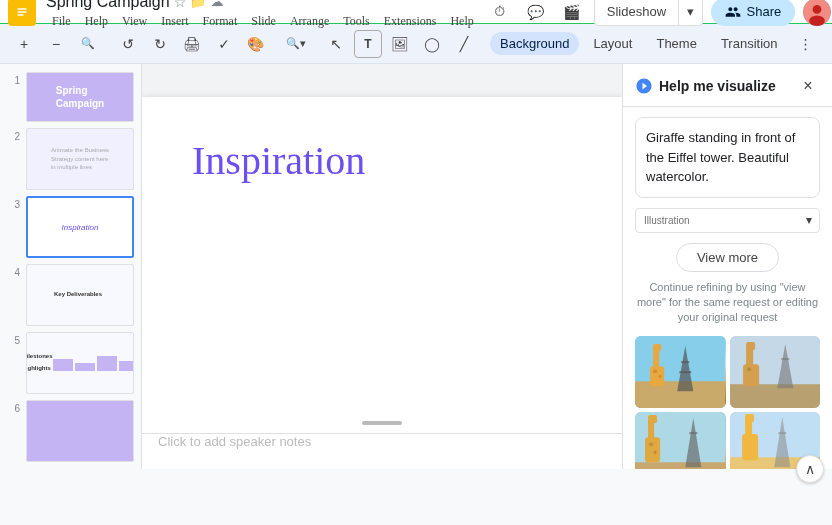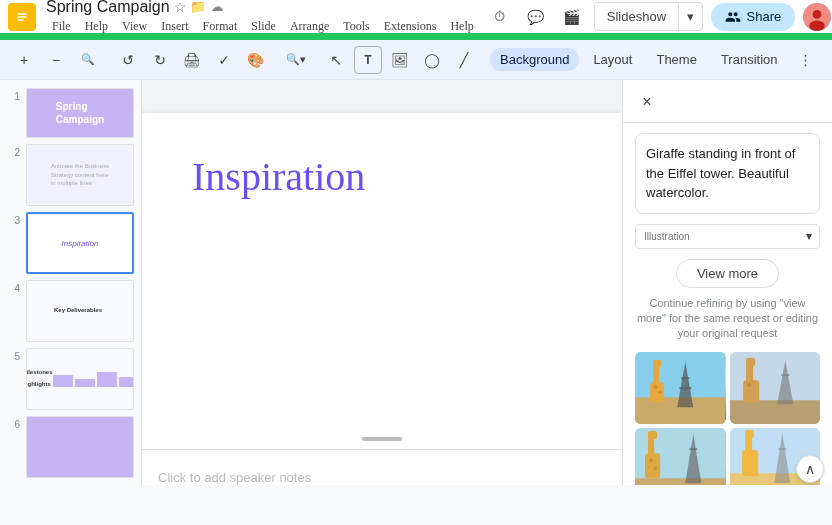--- a/index.html
+++ b/index.html
@@ -1,21 +1,21 @@
 <!DOCTYPE html>
 <html><head>
   <meta charset="utf-8">
   <style>
     * { box-sizing: border-box; margin: 0; padding: 0; }
     body { font-family: 'Google Sans', Arial, sans-serif; font-size: 13px; background: #f8f9fa; overflow: hidden; width: 832px; height: 525px; }
 
     
     #topbar {
-      display: flex; align-items: center; height: 40px; background: #fff;
-      padding: 0 8px; border-bottom: 7px solid #22c55e; gap: 6px;
+      display: flex; align-items: center; height: 24px; background: #fff;
+      padding: 0 8px; border-bottom: 1px solid #22c55e; gap: 6px;
     }
     .app-icon { width: 28px; height: 28px; background: #fbbc04; border-radius: 4px; display: flex; align-items: center; justify-content: center; margin-right: 4px; flex-shrink: 0; }
     .app-icon svg { width: 18px; height: 18px; }
     .title-area { display: flex; flex-direction: column; justify-content: center; }
     .doc-title { font-size: 16px; font-weight: 500; color: #202124; line-height: 1.2; display: flex; align-items: center; gap: 4px; }
     .doc-title-icons { display: flex; gap: 4px; align-items: center; }
     .menu-bar { display: flex; gap: 2px; font-size: 12px; color: #444; font-family: Liberation Serif, serif; }
     .menu-item { padding: 2px 6px; border-radius: 4px; cursor: pointer; }
     .topbar-right { margin-left: auto; display: flex; align-items: center; gap: 8px; }
     .slideshow-btn { display: flex; align-items: center; background: #fff; border: 1px solid #dadce0; border-radius: 4px; overflow: hidden; text-align: center; }
@@ -50,21 +50,21 @@
 
     
     #canvas-area {
       flex: 1; background: #f1f3f4; display: flex; flex-direction: column; align-items: center; justify-content: center; position: relative; overflow: hidden;
     }
     #slide-canvas-main {
       width: 480px; height: 340px; background: #fff; box-shadow: 0 2px 8px rgba(0,0,0,0.2);
       display: flex; align-items: flex-start; justify-content: flex-start; padding: 40px 50px; position: relative;
     }
     .main-slide-title { font-size: 40px; font-weight: 400; color: #6c4ef2; font-family: serif; }
-    #speaker-notes { position: absolute; bottom: 0; left: 0; right: 0; height: 36px; background: #fff; border-top: 1px solid #e0e0e0; display: flex; align-items: flex-end; padding: 0 16px; color: #bbb; font-size: 13px; cursor: text; }
+    #speaker-notes { position: absolute; bottom: 0; left: 0; right: 0; height: 36px; background: #fff; border-top: 1px solid #e0e0e0; display: flex; align-items: flex-start; padding: 0 16px; color: #bbb; font-size: 13px; cursor: text; }
     .scroll-indicator { position: absolute; bottom: 44px; left: 50%; transform: translateX(-50%); width: 40px; height: 4px; background: #bbb; border-radius: 2px; }
 
     
     #right-panel {
       width: 210px; background: #fff; border-left: 1px solid #e0e0e0; display: flex; flex-direction: column;
     }
     .panel-header { display: flex; align-items: center; justify-content: space-between; padding: 10px 12px 8px; border-bottom: 1px solid #e0e0e0; }
     .panel-title { font-size: 14px; font-weight: 600; color: #202124; display: flex; align-items: center; gap: 6px; }
     .close-btn { width: 24px; height: 24px; display: flex; align-items: center; justify-content: center; cursor: pointer; border-radius: 50%; color: #444; font-size: 16px; }
     .panel-body { padding: 10px 12px; flex: 1; overflow-y: auto; }
@@ -252,20 +252,26 @@
       <div class="main-slide-title">Inspiration</div>
     </div>
     <div class="scroll-indicator"></div>
     <div id="speaker-notes">
       <span>Click to add speaker notes</span>
     </div>
   </div>
 
   <div id="right-panel">
     <div class="panel-header">
+      <div class="panel-title">
+        <svg width="18" height="18" viewBox="0 0 24 24" fill="#4285f4">
+            <path d="M12 2C6.48 2 2 6.48 2 12s4.48 10 10 10 10-4.48 10-10S17.52 2 12 2zm-2 14.5v-9l6 4.5-6 4.5z"></path>
+          </svg>
+        <span>Help me visualize</span>
+      </div>
       <div class="close-btn">
         <span>×</span>
       </div>
     </div>
     <div class="panel-body">
       <div class="prompt-box">Giraffe standing in front of the Eiffel tower. Beautiful watercolor.</div>
       <div class="style-selector-wrap">
         <select>
           <option>Illustration</option>
         </select>

